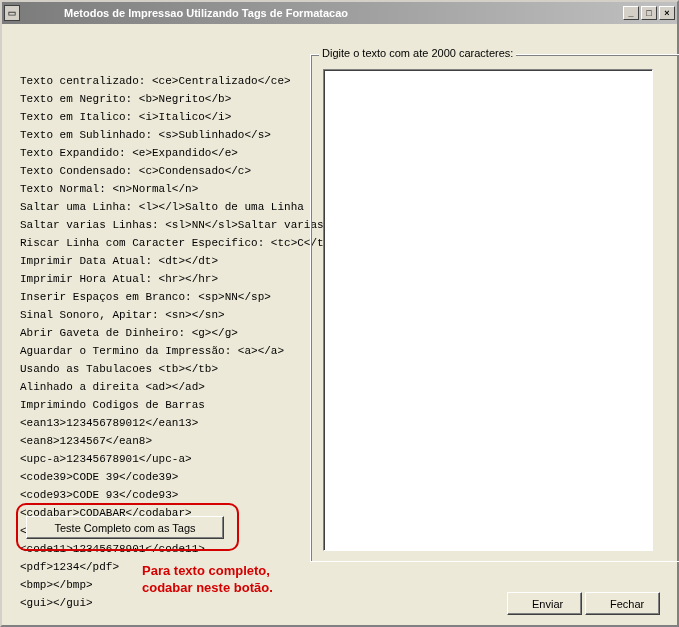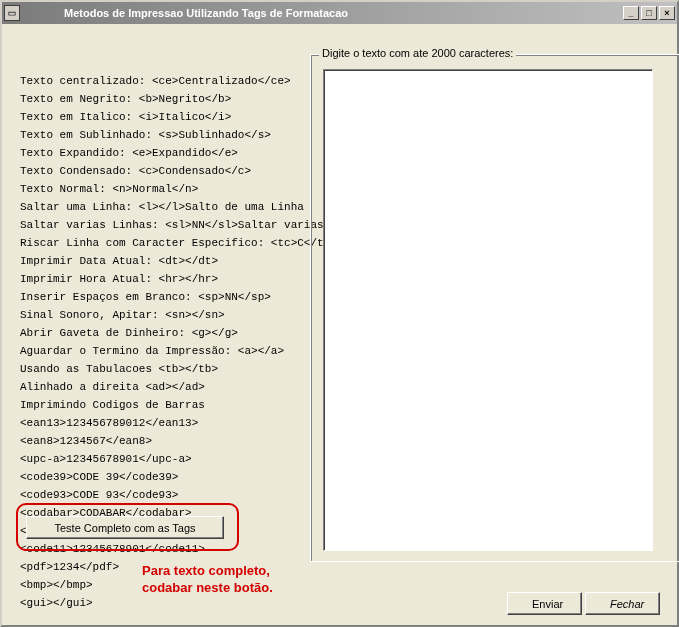--- a/index.html
+++ b/index.html
@@ -139,21 +139,21 @@
     font-family: Arial, sans-serif;
   }
   .btn-enviar {
     position:absolute;
     left:492px; top:568px;
     width:75px; height:23px;margin-left:13px;
   }
   .btn-fechar {
     position:absolute;
     left:583px; top:568px;
-    width:75px; height:23px;font-style:italic;
+    width:75px; height:23px;
   }
 </style>
 </head>
 <body>
 
 <div class="window">
   <div class="titlebar">
     <div class="titlebar-icon">▭</div>
     <div class="title-text">Metodos de Impressao Utilizando Tags de Formatacao</div>
     <div class="win-controls">

